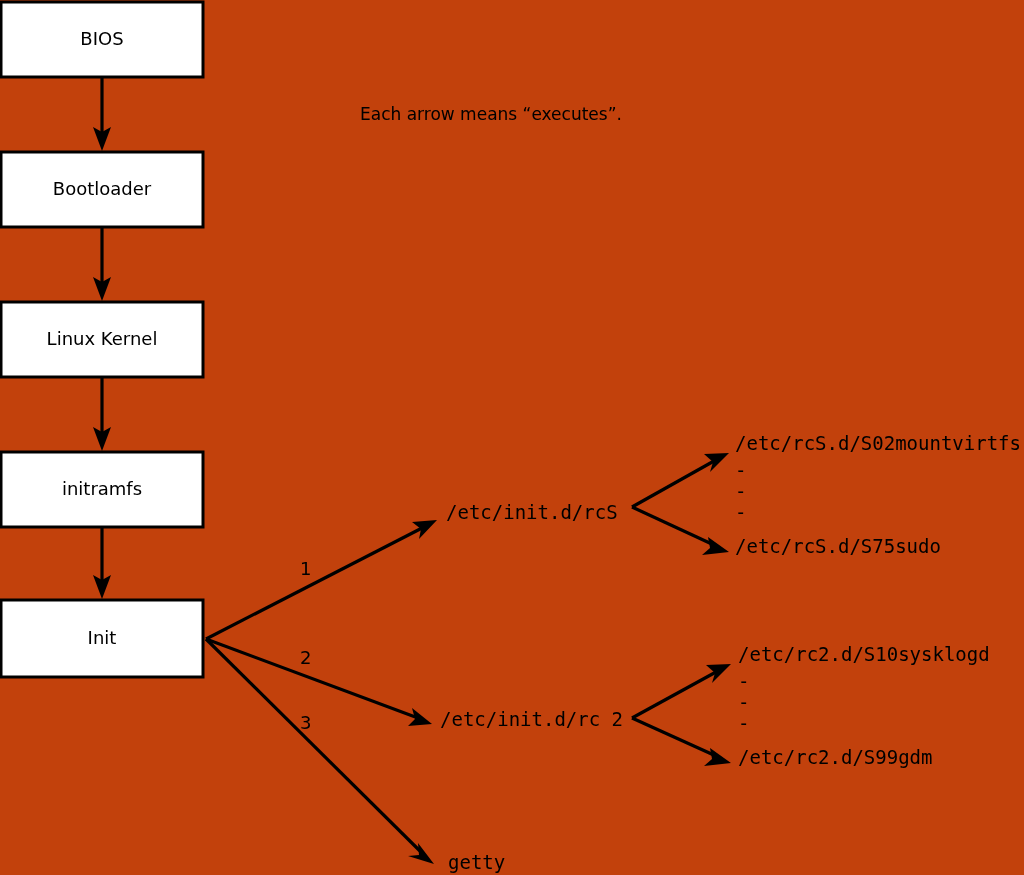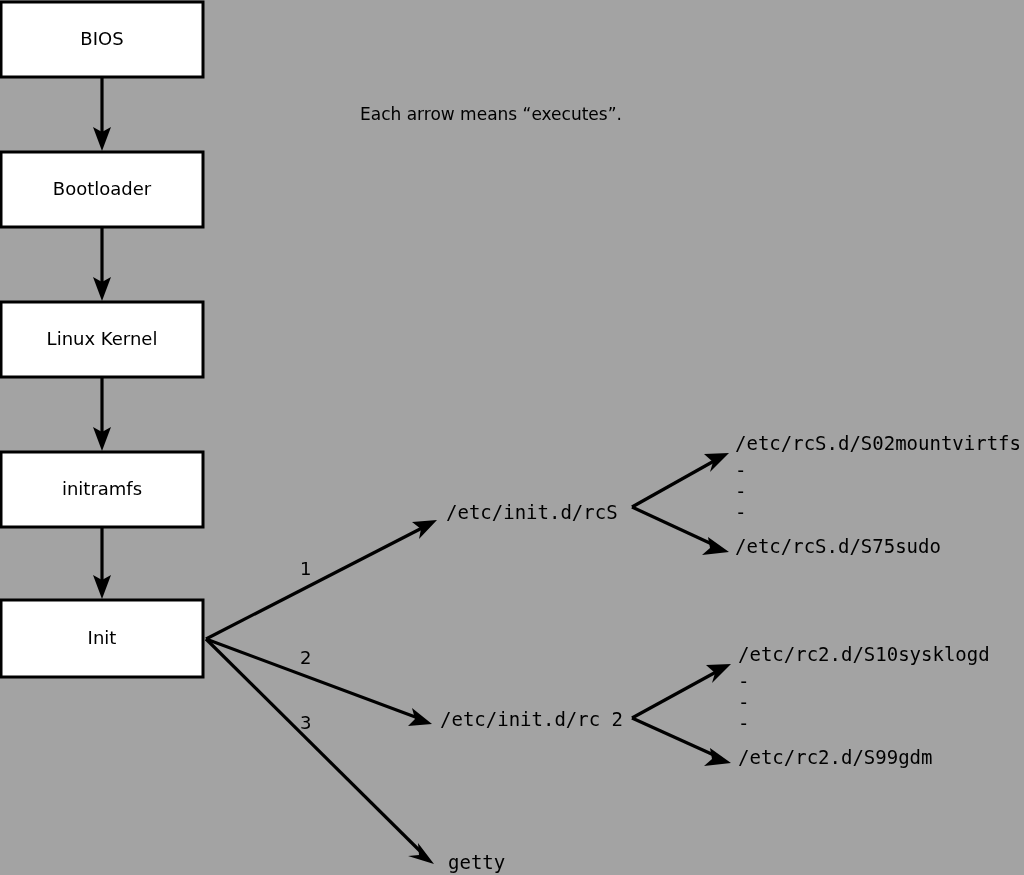--- a/index.html
+++ b/index.html
@@ -8,21 +8,21 @@
     padding: 0;
     background: #ffffff;
   }
   body {
     font-family: "DejaVu Sans", sans-serif;
   }
   #diagram-root {
     position: relative;
     width: 1024px;
     height: 875px;
-    background: #a3a3a3;
+    background: #c2410c;
     overflow: hidden;
   }
   #diagram-svg {
     position: absolute;
     top: 0;
     left: 0;
     width: 1024px;
     height: 875px;
   }
   .box-label {

